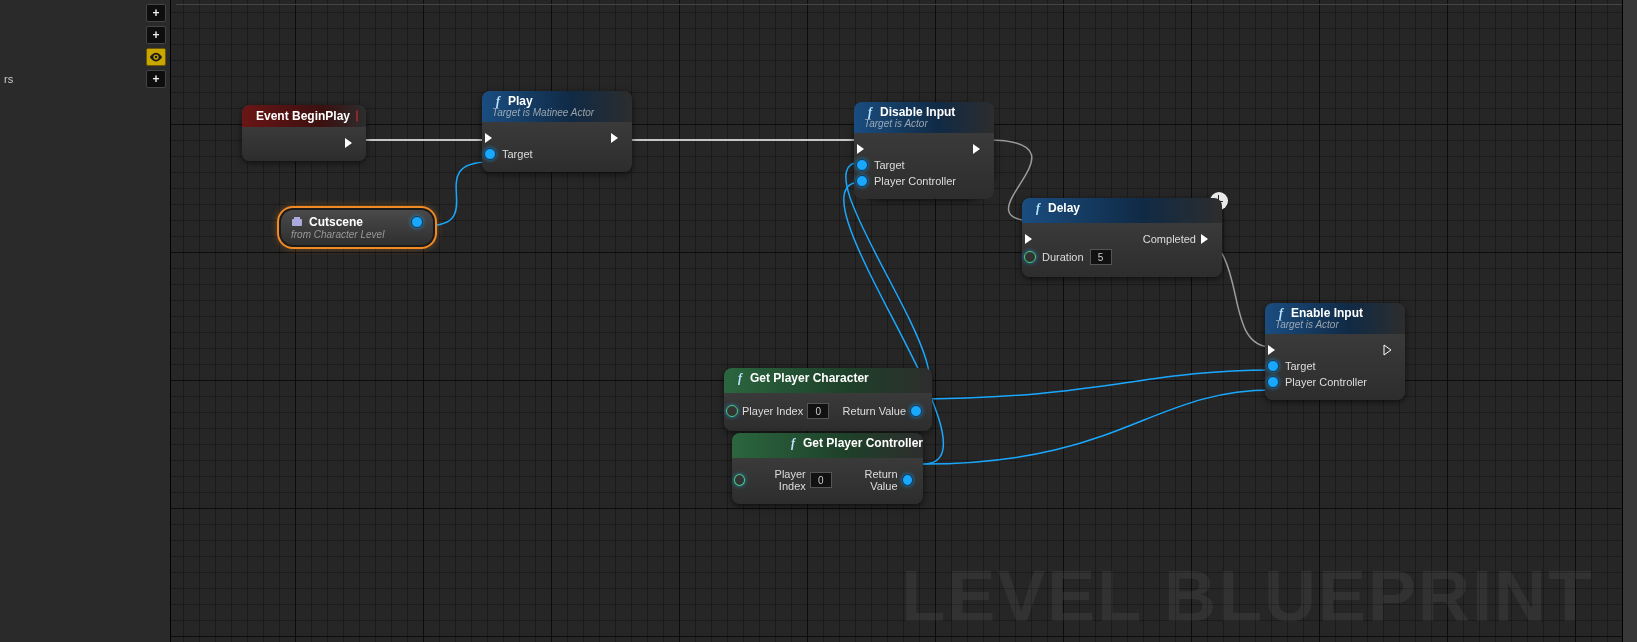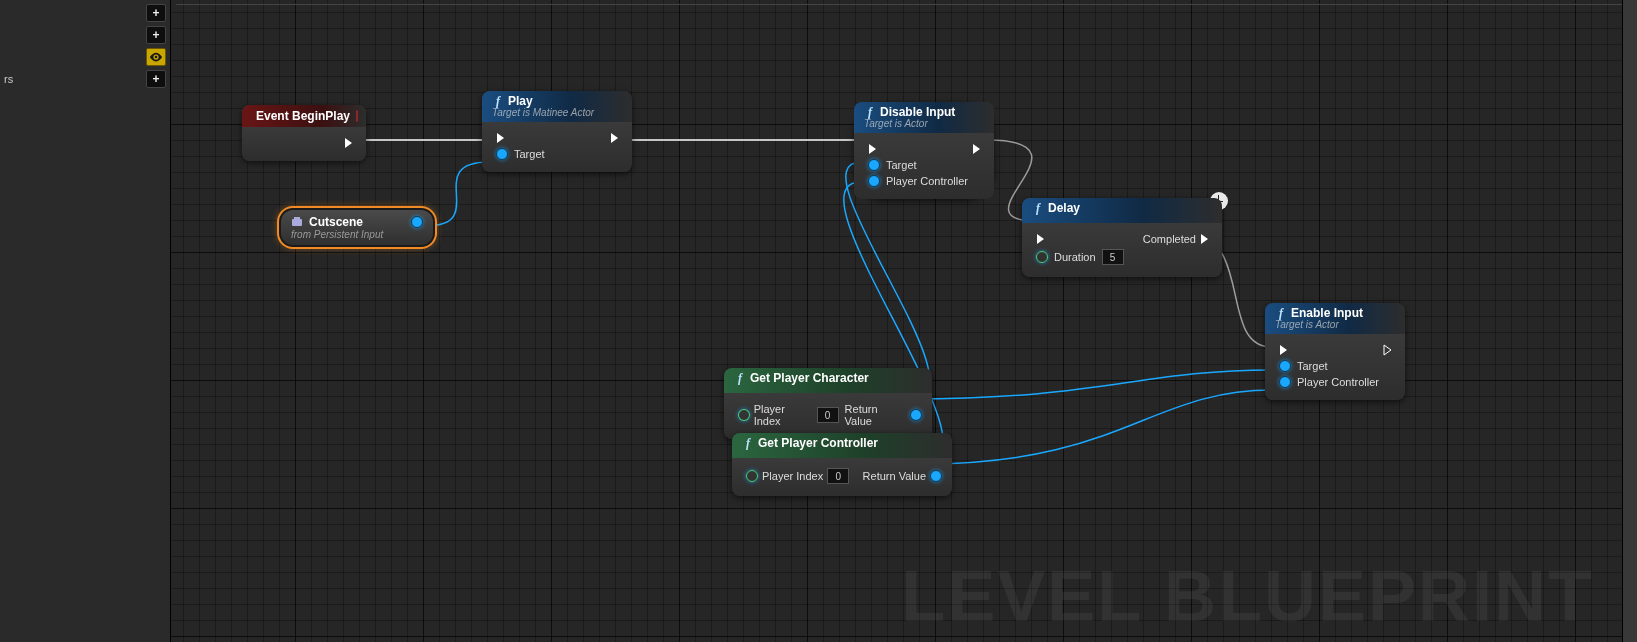--- a/index.html
+++ b/index.html
@@ -24,21 +24,21 @@
   .canvas-border-top{position:absolute;left:5px;right:5px;top:4px;height:1px;background:#444;}
   .canvas-border-right{position:absolute;right:14px;top:0;bottom:0;width:1px;background:#000;}
   .right-gutter{position:absolute;right:0;top:0;width:14px;height:100%;background:#383838;}
   .watermark{position:absolute;right:43px;bottom:5px;font-size:72px;font-weight:800;color:rgba(190,190,190,0.08);letter-spacing:2px;pointer-events:none;}
   svg.wires{position:absolute;left:0;top:0;width:100%;height:100%;pointer-events:none;}
   
   .node{position:absolute;border-radius:8px;box-shadow:0 2px 6px rgba(0,0,0,0.6);font-size:11px;color:#ddd;}
   .node .hdr{height:28px;padding:3px 0 0 10px;border-radius:8px 8px 0 0;position:relative;}
   .node .hdr .title{color:#fff;font-weight:600;font-size:12px;white-space:nowrap;}
   .node .hdr .sub{color:rgba(210,210,210,0.7);font-size:10px;font-style:italic;margin-top:-1px;white-space:nowrap;}
-  .node .body{background:linear-gradient(#3a3a3a,#2d2d2d);border-radius:0 0 8px 8px;padding:6px 10px 8px 14px;}
+  .node .body{background:linear-gradient(#3a3a3a,#2d2d2d);border-radius:0 0 8px 8px;padding:6px 10px 8px 2px;}
   .row{display:flex;align-items:center;gap:6px;margin:4px 0;}
   .row.right{justify-content:flex-end;}
   .row.space{justify-content:space-between;}
   .pin-exec{width:12px;height:12px;display:inline-block;}
   .pin-exec svg{width:12px;height:12px;display:block;}
   .pin-dot{width:10px;height:10px;border-radius:50%;background:#1aa8ff;border:1px solid #0a3a5a;box-shadow:0 0 4px rgba(26,168,255,0.7);}
   .pin-dot.open{background:transparent;border:1px solid #6d6d6d;}
   .pin-dot.green{background:#44d07b;border:1px solid #1a5a32;}
   .pin-dot.green.open{background:transparent;border:1px solid #44d07b;}
   .valbox{background:#111;border:1px solid #555;padding:0 4px;min-width:12px;height:14px;font-size:10px;color:#ccc;display:inline-flex;align-items:center;justify-content:center;}
@@ -142,21 +142,21 @@
     <div class="var-inner">
       <div class="var-title">
         <span class="var-icon"><svg viewBox="0 0 12 12">
                 <rect x="1" y="3" width="10" height="7" rx="1" fill="#aad"></rect>
                 <rect x="3" y="1" width="6" height="2" fill="#aad"></rect>
               </svg></span>
         <span>Cutscene</span>
         <span style="flex:1"></span>
         <span class="pin-dot"></span>
       </div>
-      <div class="var-sub">from Persistent Input</div>
+      <div class="var-sub">from Character Level</div>
     </div>
   </div>
 
   <div class="node" style="left:311px;top:91px;width:150px;">
     <div class="hdr blue">
       <div class="title"><span class="fn-icon">f</span><span>Play</span></div>
       <div class="sub">Target is Matinee Actor</div>
     </div>
     <div class="body">
       <div class="row space">
@@ -248,21 +248,21 @@
           <span class="valbox">0</span>
         </span>
         <span style="display:flex;align-items:center;gap:4px;">
           <span>Return Value</span>
           <span class="pin-dot"></span>
         </span>
       </div>
     </div>
   </div>
 
-  <div class="node" style="left:561px;top:433px;width:220px;">
+  <div class="node" style="left:561px;top:433px;width:191px;text-align:right;">
     <div class="hdr green" style="height:22px;">
       <div class="title"><span class="fn-icon">f</span><span>Get Player Controller</span></div>
     </div>
     <div class="body">
       <div class="row space">
         <span style="display:flex;align-items:center;gap:4px;">
           <span class="pin-dot green open"></span>
           <span>Player Index</span>
           <span class="valbox">0</span>
         </span>

